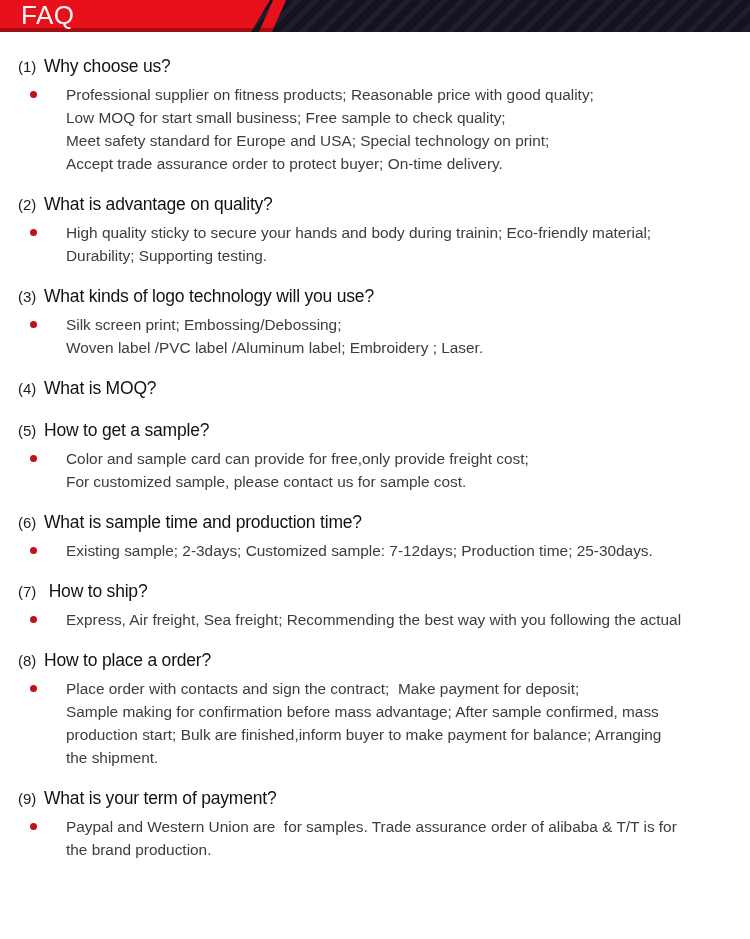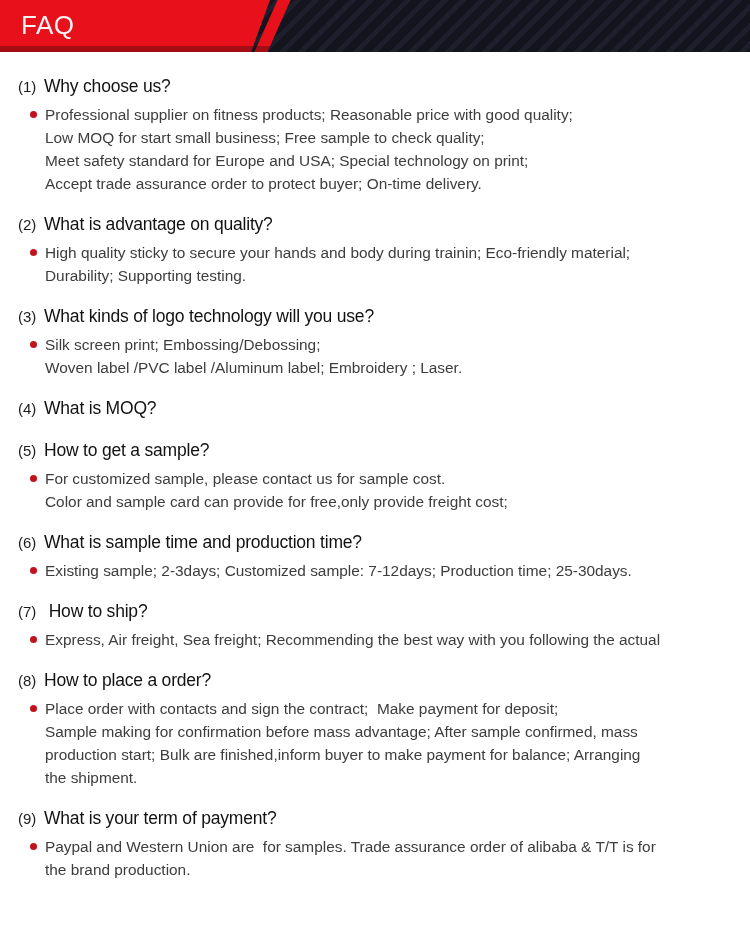--- a/index.html
+++ b/index.html
@@ -19,21 +19,21 @@
     height:939px;
     background:var(--page-bg);
     font-family:"Liberation Sans","DejaVu Sans",sans-serif;
     overflow:hidden;
     position:relative;
   }
 
   
   .hdr{
     position:relative;
-    width:750px;height:52px;
+    width:750px;height:32px;
     background:
       repeating-linear-gradient(135deg,
         var(--navy-stripe) 0px, var(--navy-stripe) 5px,
         var(--navy) 5px, var(--navy) 13px);
     overflow:hidden;
   }
   .hdr-red-band{
     position:absolute;left:0;top:0;height:100%;width:270px;
     background:linear-gradient(to bottom, var(--red) 0 88%, var(--red-dark) 88% 100%);
     clip-path:polygon(0 0, 270px 0, 251px 100%, 0 100%);
@@ -80,21 +80,21 @@
   .a-row{
     display:flex;
     margin-top:4px;
   }
   .bullet{
     flex:none;
     width:7px;height:7px;border-radius:50%;
     background:var(--bullet-red);
     margin:8px 8px 0 12px;
   }
-  .a-lines{min-width:0;}
+  .a-lines{min-width:0;margin-left:21px;}
   .a-line{
     font-size:15.4px;
     line-height:23px;
     color:var(--answer-color);
     white-space:pre;
   }
 </style>
 </head>
 <body>
 
@@ -159,22 +159,22 @@
   </section>
 
   <section class="faq-item">
     <div class="q-row">
       <span class="q-num">(5)</span>
       <h2 class="q-text">How to get a sample?</h2>
     </div>
     <div class="a-row">
       <span class="bullet"></span>
       <div class="a-lines">
+        <div class="a-line">Color and sample card can provide for free,only provide freight cost;</div>
         <div class="a-line">For customized sample, please contact us for sample cost.</div>
-        <div class="a-line">Color and sample card can provide for free,only provide freight cost;</div>
       </div>
     </div>
   </section>
 
   <section class="faq-item">
     <div class="q-row">
       <span class="q-num">(6)</span>
       <h2 class="q-text">What is sample time and production time?</h2>
     </div>
     <div class="a-row">

